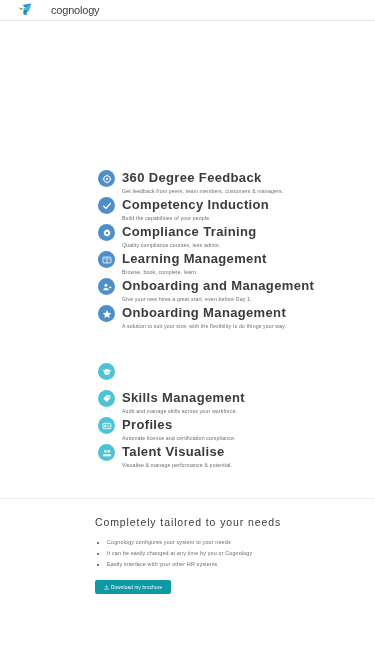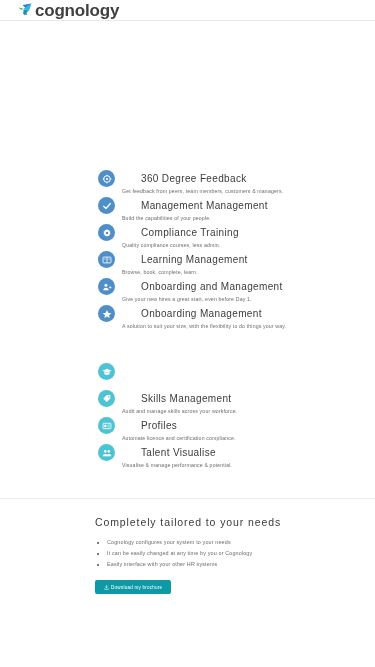--- a/index.html
+++ b/index.html
@@ -32,25 +32,26 @@
   .logo {
     display: flex;
     align-items: center;
     gap: 1px;
     text-decoration: none;
   }
 
   .logo-mark { width: 16px; height: 14px; display: block; flex: none; }
 
   .logo-word {
-    font-size: 17px;
-    font-weight: 700;
+    font-size: 11px;
+    font-weight: 400;
     color: #3f3f3f;
     letter-spacing: -0.2px;
     line-height: 1;
+    margin-left: 16px;
   }
 
   
   .hero-gap { height: 146px; }
 
   
   .features {
     padding-left: 98px;
     padding-right: 14px;
   }
@@ -74,27 +75,26 @@
   }
 
   .feature-icon svg { width: 10px; height: 10px; display: block; }
 
   .group-blue .feature-icon { background: #4f8fc9; }
   .group-teal .feature-icon { background: #4ec3d4; }
 
   .feature-text { padding-top: 1px; }
 
   .feature-title {
-    font-size: 10px;
-    font-weight: 400;
+    font-size: 13px;
+    font-weight: 700;
     color: #3b3b3b;
     letter-spacing: 0.35px;
     line-height: 11px;
     white-space: nowrap;
-    margin-left: 19px;
   }
 
   .feature-desc {
     font-size: 5.2px;
     color: #6d6d6d;
     letter-spacing: 0.15px;
     line-height: 10px;
     white-space: nowrap;
   }
 
@@ -208,21 +208,21 @@
       </span>
     </div>
 
     <div class="feature-row">
       <span class="feature-icon">
         <svg viewBox="0 0 24 24" xmlns="http://www.w3.org/2000/svg">
           <path d="M4 12.5 L9.5 18 L20 6" fill="none" stroke="#ffffff" stroke-width="3" stroke-linecap="round" stroke-linejoin="round"></path>
         </svg>
       </span>
       <span class="feature-text">
-        <span class="feature-title">Management Management</span>
+        <span class="feature-title">Competency Induction</span>
         <span class="feature-desc" style="display:block">Build the capabilities of your people.</span>
       </span>
     </div>
 
     <div class="feature-row">
       <span class="feature-icon">
         <svg viewBox="0 0 24 24" xmlns="http://www.w3.org/2000/svg">
           <path d="M12 2.5 L14 5 L17 4.5 L17.5 7.5 L20.5 9 L19 11.8 L20.5 14.6 L17.5 16 L17 19 L14 18.5 L12 21 L10 18.5 L7 19 L6.5 16 L3.5 14.6 L5 11.8 L3.5 9 L6.5 7.5 L7 4.5 L10 5 Z" fill="#ffffff"></path>
           <circle cx="12" cy="11.8" r="3" fill="#4f8fc9"></circle>
         </svg>

